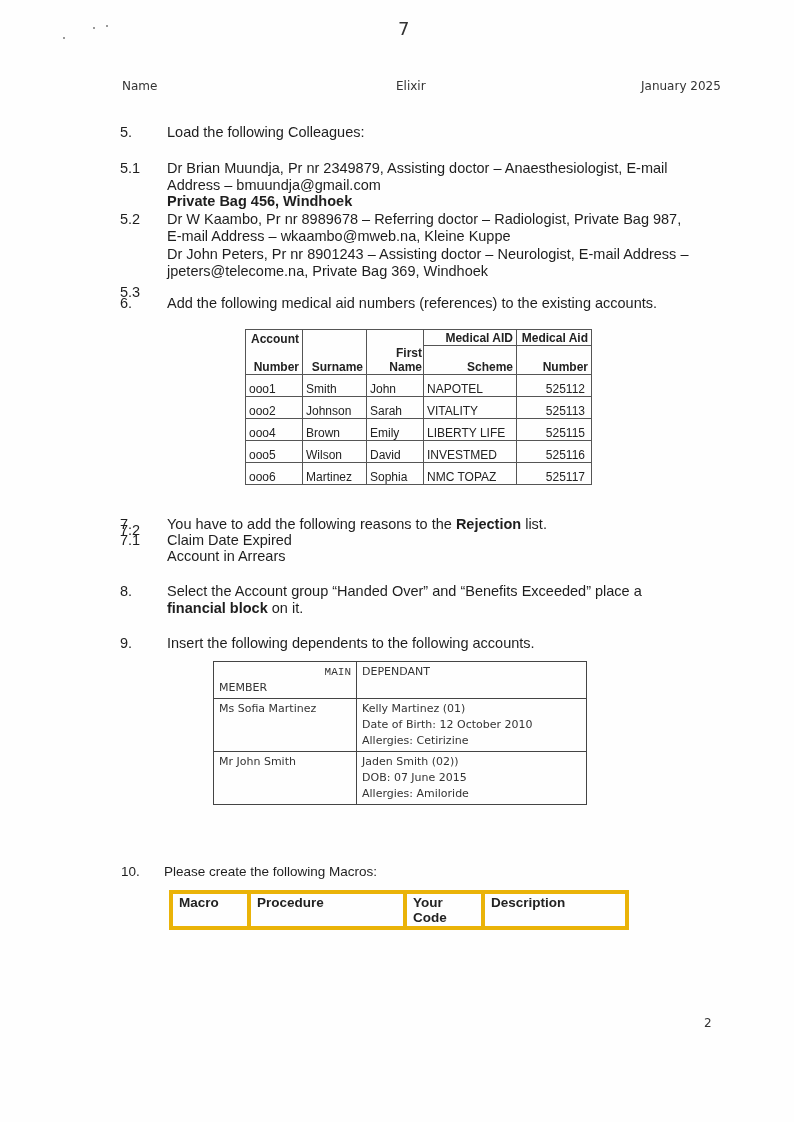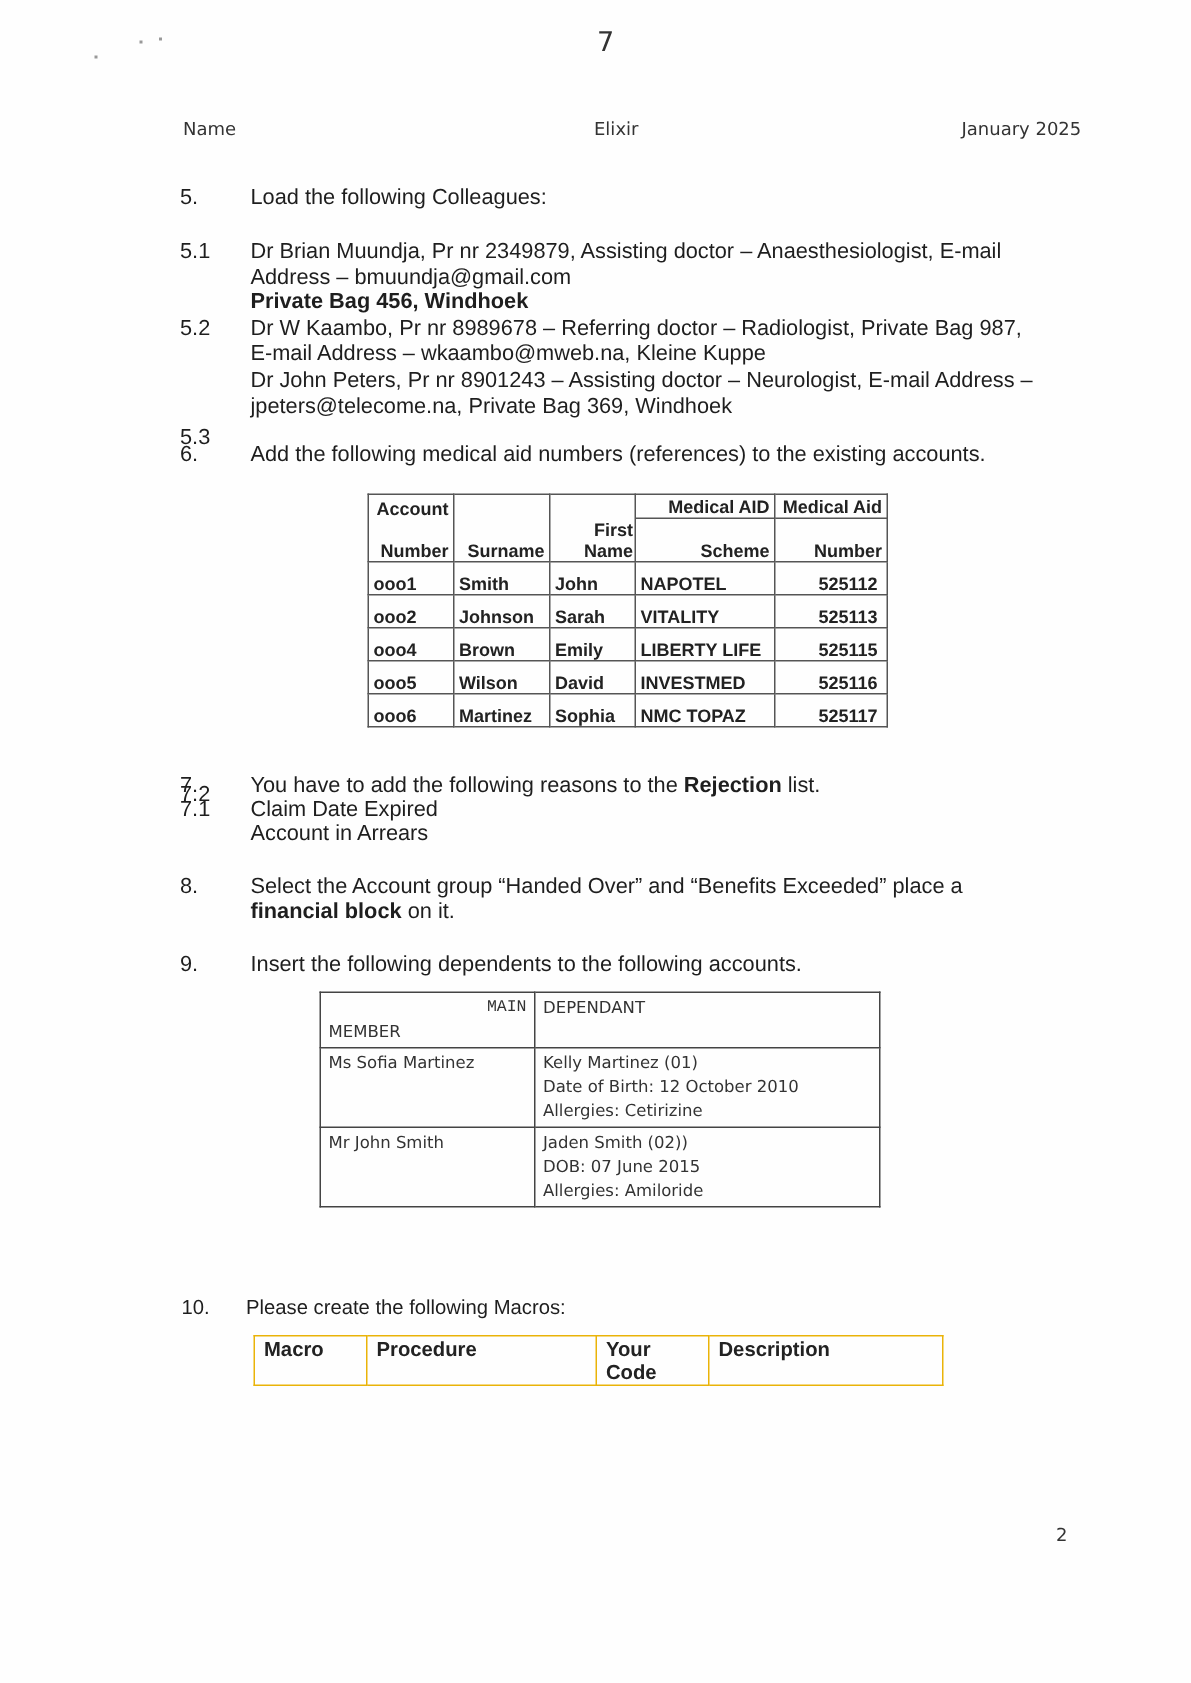--- a/index.html
+++ b/index.html
@@ -10,31 +10,31 @@
   .body-text { font-family: "Liberation Sans", sans-serif; font-size: 14.5px; line-height: 16px; color: #1e1e1e; }
   .num { position: absolute; left: 120px; }
   .txt { position: absolute; left: 167px; }
   b { font-weight: bold; }
   .mark { font-family: "DejaVu Sans", sans-serif; font-size: 18px; color: #333; left: 398px; top: 18px; }
   .speck { width: 2px; height: 2px; background: #999; }
 
   
   table { border-collapse: collapse; }
   .t6 { position: absolute; left: 245px; top: 329px; font-family: "Liberation Sans", sans-serif; font-size: 12px; color: #222; }
-  .t6 td, .t6 th { border: 1px solid #555; padding: 0 3px; height: 21px; text-align: left; font-weight: bold; vertical-align: bottom; }
+  .t6 td, .t6 th { border: 1px solid #555; padding: 0 3px; height: 21px; text-align: left; font-weight: normal; vertical-align: bottom; }
   .t6 th { font-weight: bold; color: #222; height: 15px; text-align: right; }
   .t6 .r { text-align: right; padding-right: 6px; }
 
   
   .t9 { position: absolute; left: 213px; top: 661px; width: 374px; font-family: "DejaVu Sans", sans-serif; font-size: 11px; color: #333; }
   .t9 td { border: 1px solid #444; padding: 2px 5px; vertical-align: top; line-height: 16px; }
 
   
   .t10 { position: absolute; left: 169px; top: 890px; width: 460px; font-family: "Liberation Sans", sans-serif; font-size: 13.5px; color: #222; }
-  .t10 td, .t10 th { border: 1px solid #eab308; padding: 1px 6px; vertical-align: top; line-height: 15px; text-align: left; }
+  .t10 td, .t10 th { border: 4px solid #eab308; padding: 1px 6px; vertical-align: top; line-height: 15px; text-align: left; }
   .t10 th { font-weight: bold; }
 
   .pagenum { font-family: "DejaVu Sans", sans-serif; font-size: 12px; color: #333; left: 704px; top: 1016px; }
 </style>
 </head>
 <body>
 
 <div class="page">
 
   <div class="abs speck" style="left:63px;top:37px;"></div>

